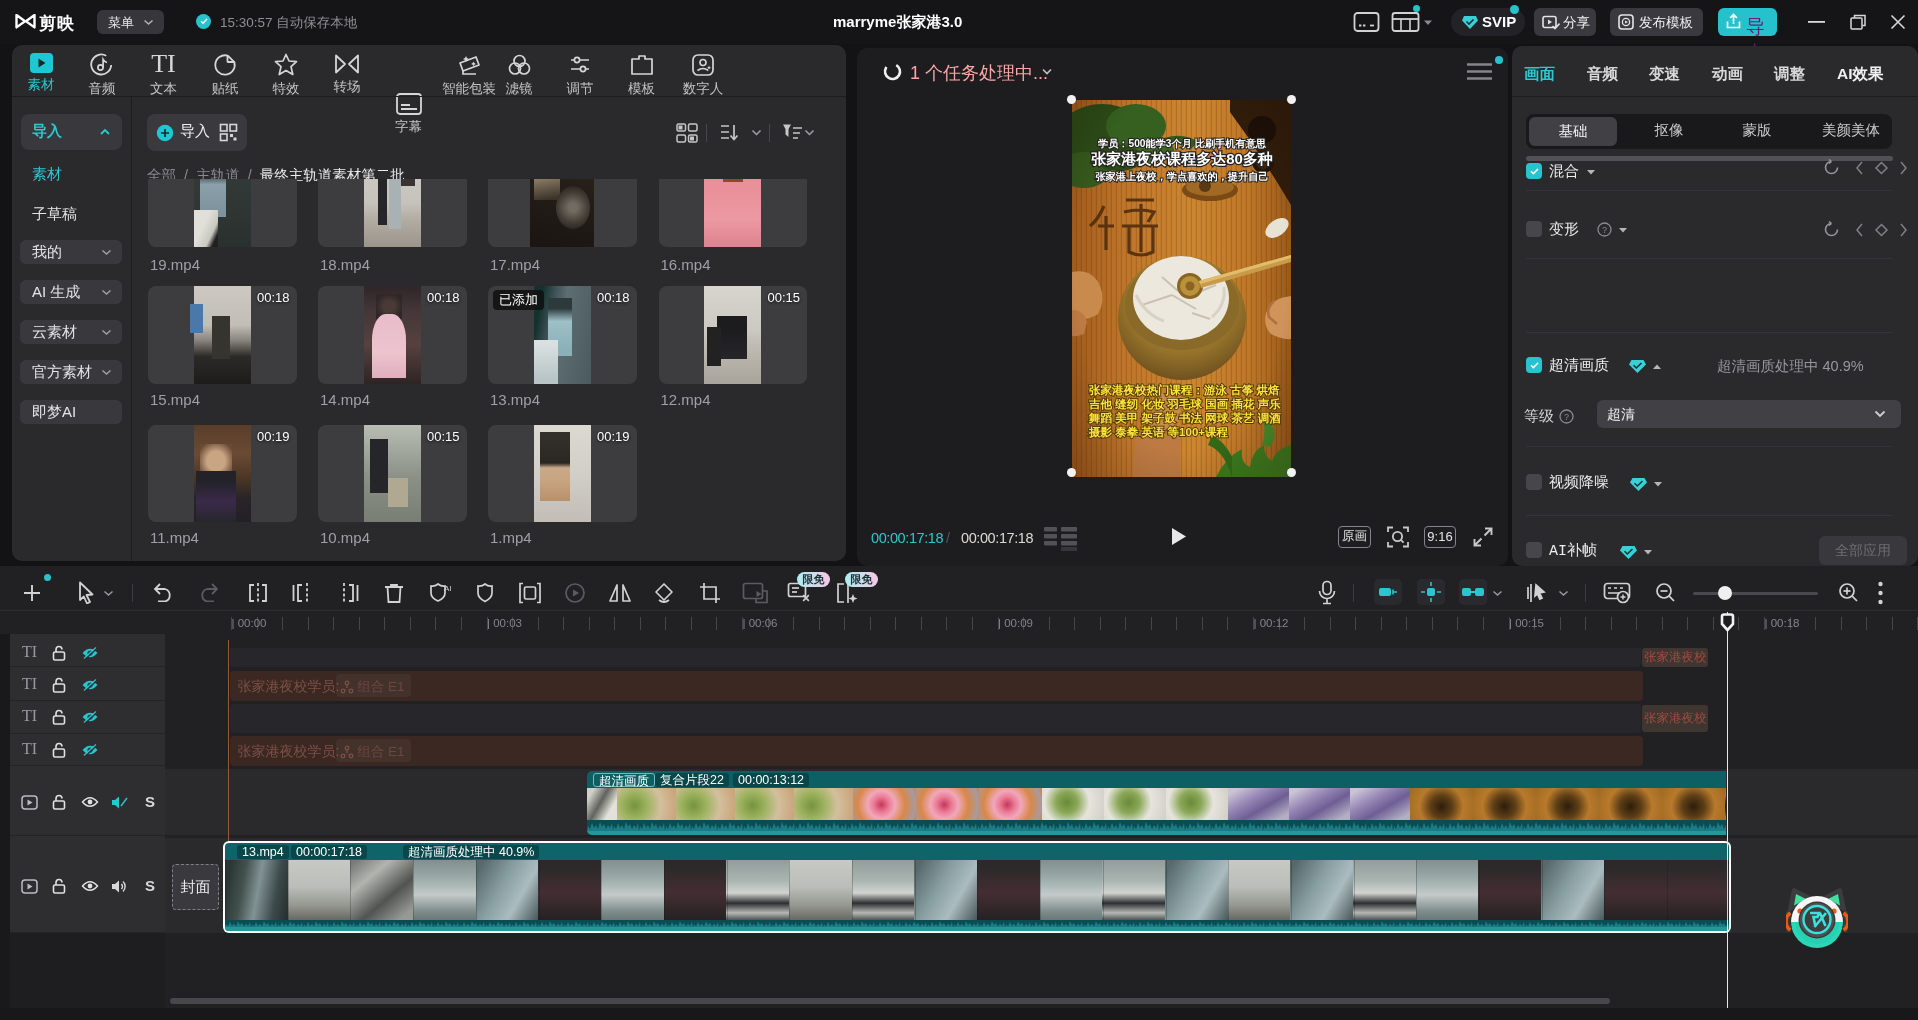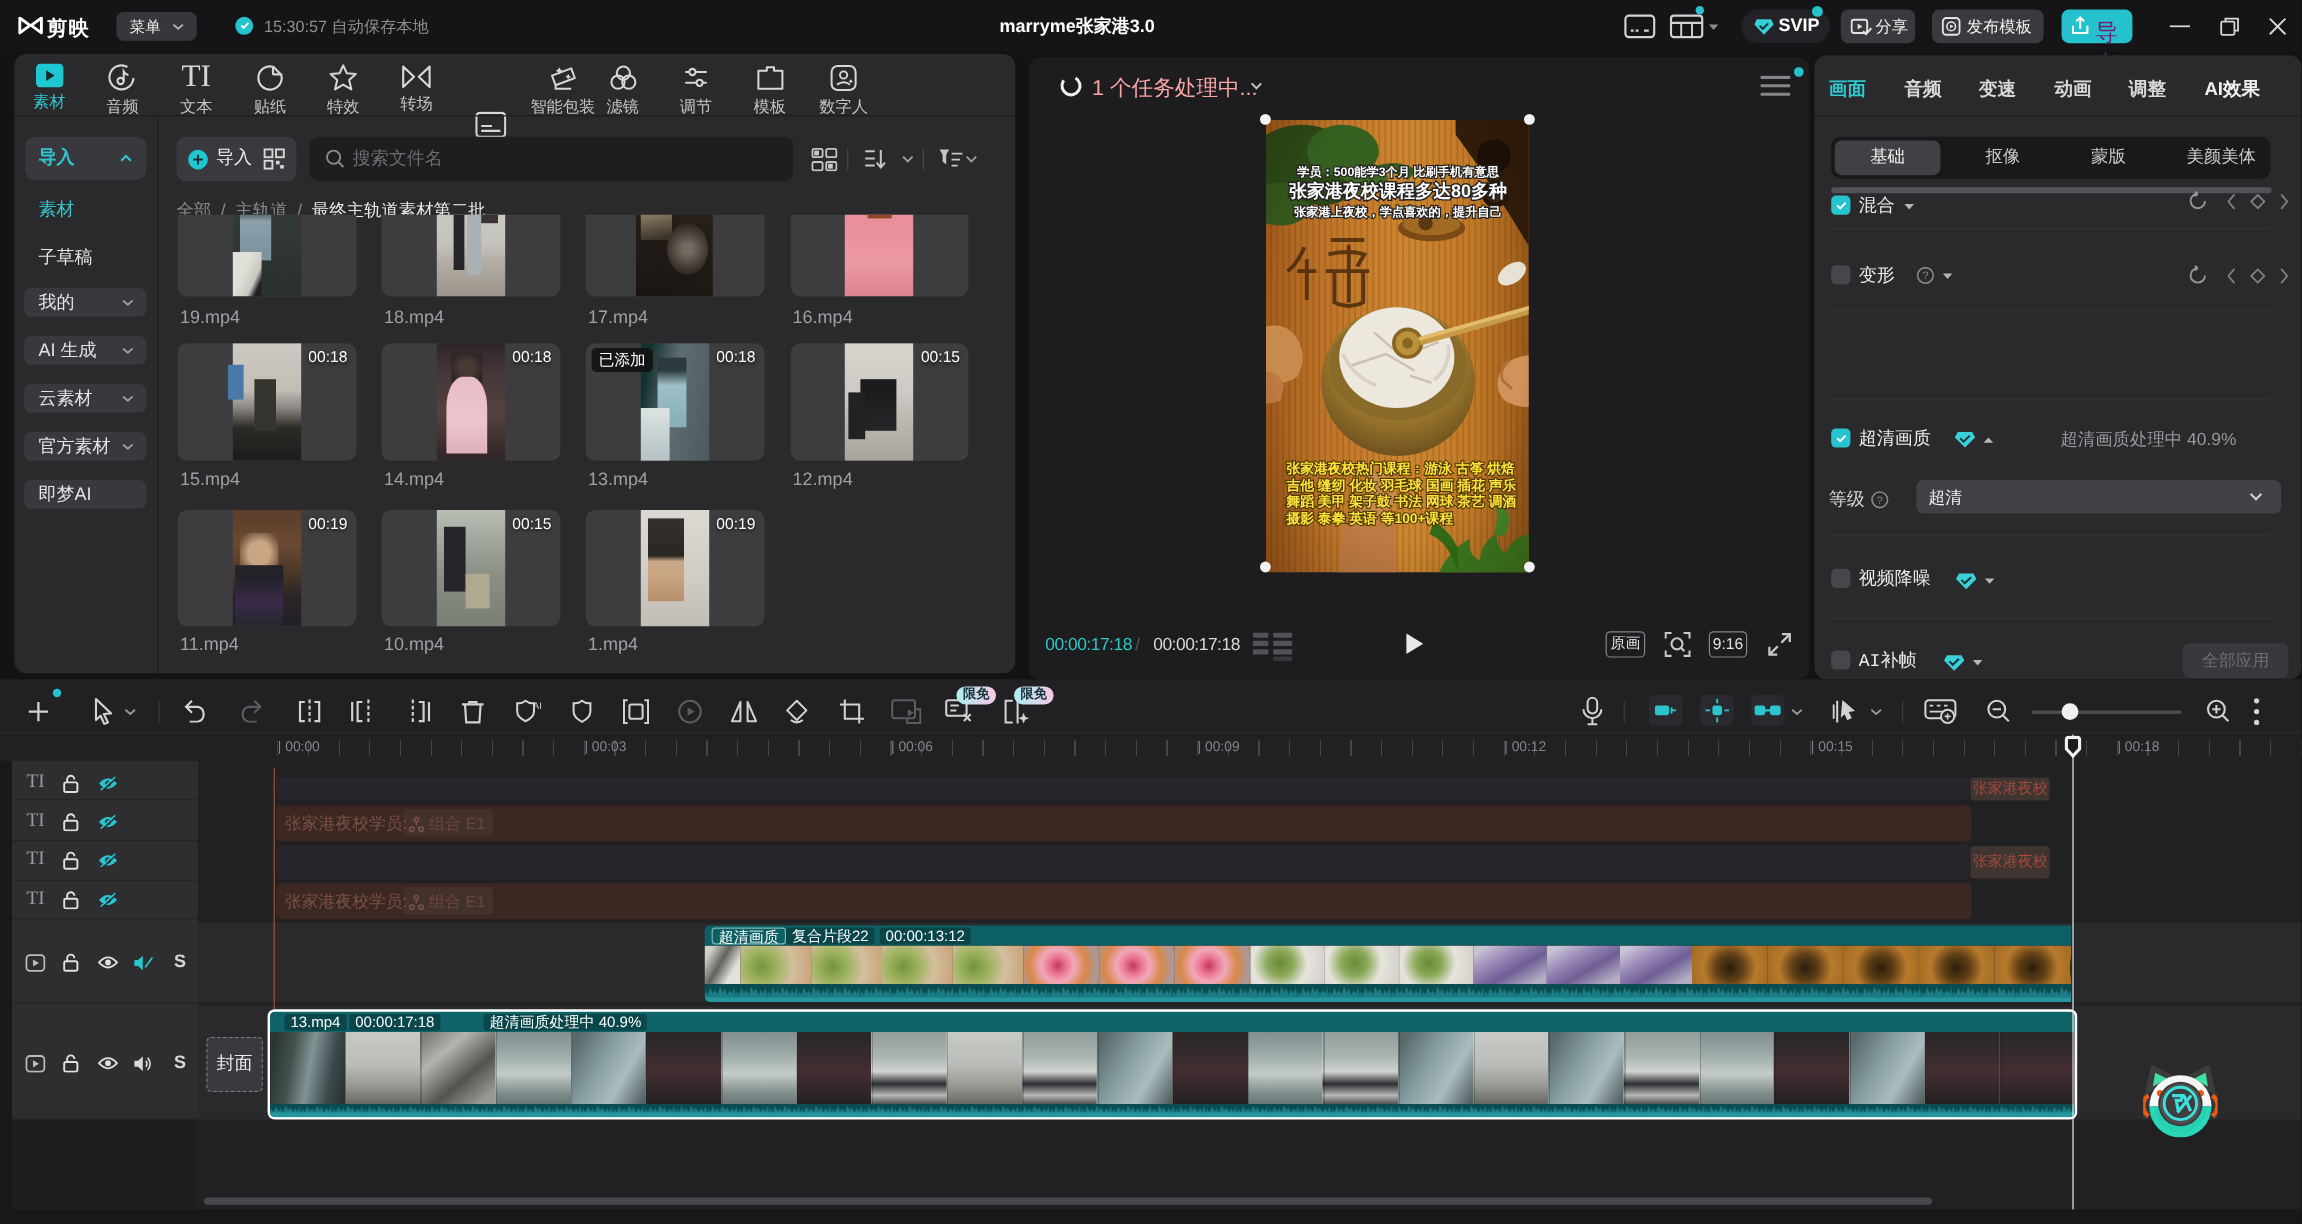--- a/index.html
+++ b/index.html
@@ -262,27 +262,20 @@
     <svg class="abs" style="left:72px;top:9px;" width="19" height="19" viewBox="0 0 19 19">
       <g fill="none" stroke="#d6d6d6" stroke-width="1.6">
       <rect x="1.5" y="1.5" width="6.5" height="6.5"></rect>
             <rect x="11" y="1.5" width="6.5" height="6.5"></rect>
             <rect x="1.5" y="11" width="6.5" height="6.5"></rect>
           </g>
       <rect x="11" y="11" width="3" height="3" fill="#d6d6d6"></rect>
           <rect x="14.5" y="14.5" width="3" height="3" fill="#d6d6d6"></rect>
     </svg>
   </div>
-  <div class="abs" style="left:246px;top:69px;width:403px;height:37px;background:#1e1e21;border-radius:8px;">
-    <svg class="abs" style="left:13px;top:10px;" width="17" height="17" viewBox="0 0 17 17">
-          <circle cx="7" cy="7" r="5.5" fill="none" stroke="#8a8a8e" stroke-width="1.6"></circle>
-          <line x1="11.2" y1="11.2" x2="15.2" y2="15.2" stroke="#8a8a8e" stroke-width="1.6"></line>
-        </svg>
-    <span class="abs" style="left:36px;top:9px;font-size:15px;color:#6e6e72;">搜索文件名</span>
-  </div>
   <svg class="abs" style="left:664px;top:78px;" width="22" height="20" viewBox="0 0 22 20">
     <g fill="none" stroke="#c6c6c6" stroke-width="1.5">
     <rect x="1" y="1" width="8.5" height="7" rx="1.5"></rect>
           <rect x="12.5" y="1" width="8.5" height="7" rx="1.5"></rect>
     <rect x="1" y="12" width="8.5" height="7" rx="1.5"></rect>
           <rect x="12.5" y="12" width="8.5" height="7" rx="1.5"></rect>
         </g>
     <rect x="2.5" y="2.5" width="4" height="4" fill="#c6c6c6"></rect>
         <rect x="14" y="13.5" width="4" height="4" fill="#c6c6c6"></rect>
   </svg>
@@ -406,21 +399,21 @@
       </svg>
   <svg class="abs" style="left:610px;top:15px;" width="25" height="17" viewBox="0 0 25 17">
     <g stroke="#86868a" stroke-width="2.6">
           <line x1="0" y1="1.5" x2="25" y2="1.5"></line>
           <line x1="0" y1="8.5" x2="25" y2="8.5"></line>
           <line x1="0" y1="15.5" x2="25" y2="15.5"></line>
         </g>
   </svg>
   <div class="abs" style="left:638px;top:8px;width:8px;height:8px;border-radius:50%;background:#27c3cd;"></div>
 
-  <div class="abs" id="video" style="left:198px;top:52px;width:219px;height:372px;">
+  <div class="abs" id="video" style="left:215px;top:52px;width:219px;height:372px;">
     <svg width="219" height="377" viewBox="0 0 219 377">
       <defs>
         <linearGradient id="mat" x1="0" y1="0" x2="1" y2="0">
           <stop offset="0" stop-color="#a25c1c"></stop>
               <stop offset="0.25" stop-color="#c0762a"></stop>
           <stop offset="0.55" stop-color="#cd8630"></stop>
               <stop offset="0.8" stop-color="#c07828"></stop>
               <stop offset="1" stop-color="#9a5a1a"></stop>
         </linearGradient>
         <pattern id="slats" width="5" height="8" patternUnits="userSpaceOnUse">

